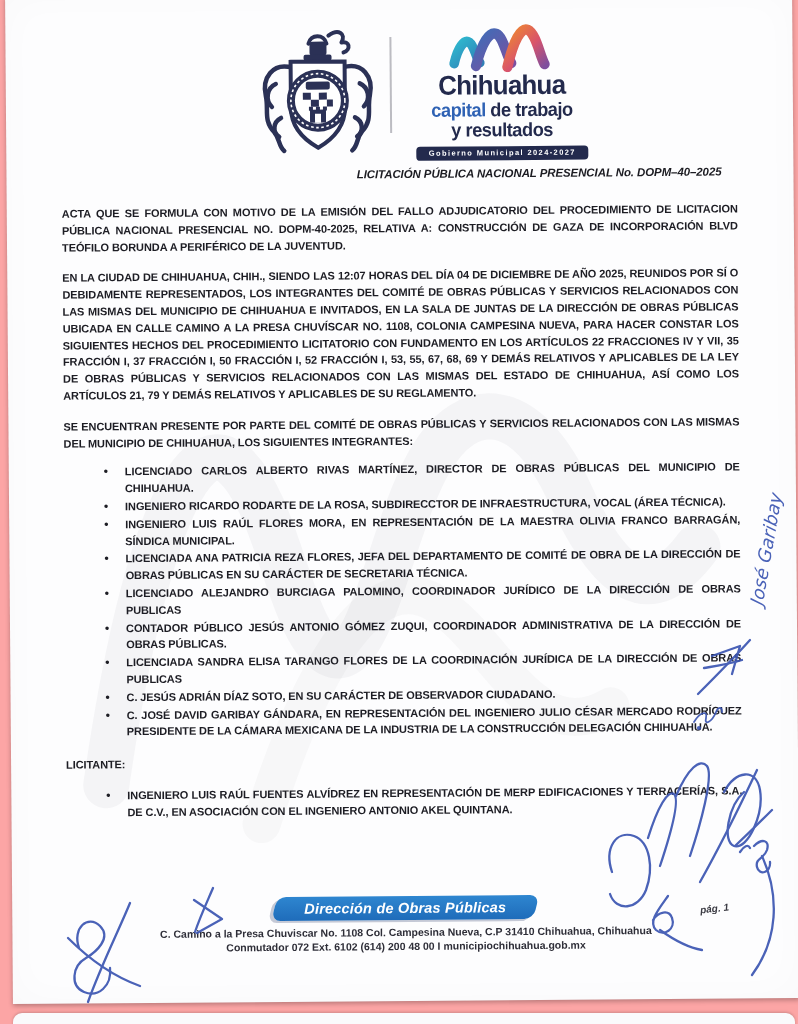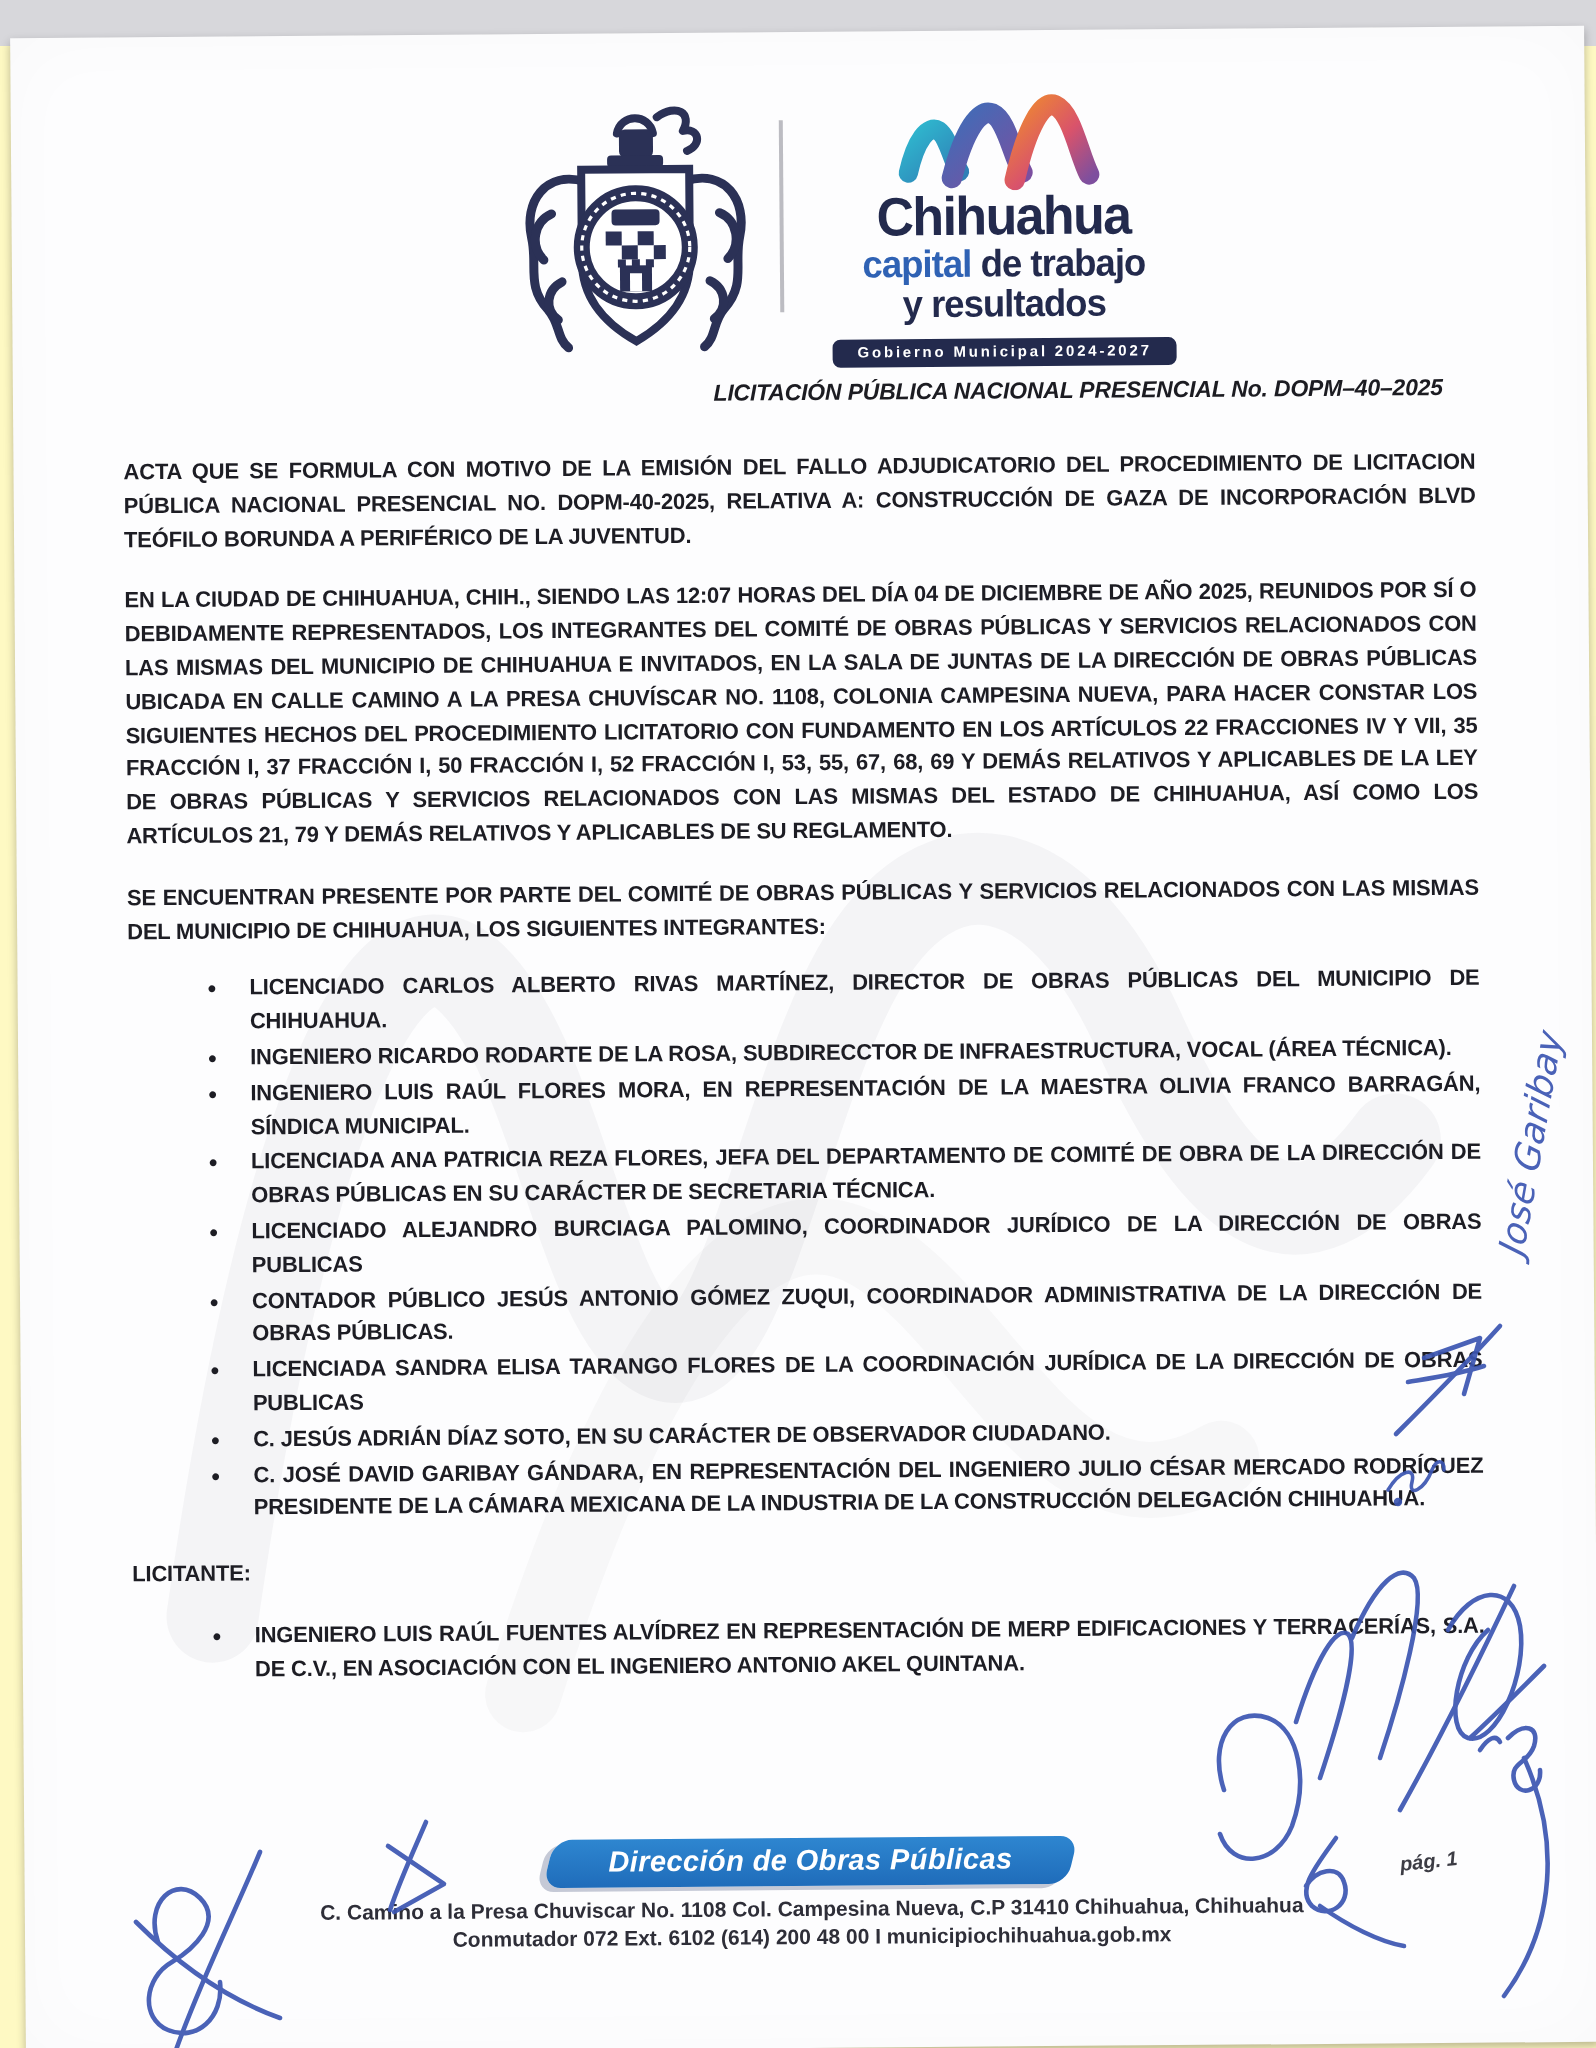--- a/index.html
+++ b/index.html
@@ -1,19 +1,19 @@
 <!DOCTYPE html>
 <html><head>
 <meta charset="utf-8">
 <style>
   * { margin:0; padding:0; box-sizing:border-box; }
   html,body { width:798px; height:1024px; }
   body { font-family:"Liberation Sans", sans-serif; background:#d7d7db; position:relative; overflow:hidden; }
 
-  .scan-bg { position:absolute; inset:0; background:#fef9c3;margin-top:23px; }
+  .scan-bg { position:absolute; inset:0; background:#fca5a5; }
 
   .page {
     position:absolute; left:9px; top:-7px; width:787px; height:1008px;
     background:#fdfdfe; transform:rotate(-0.45deg); transform-origin:center;
     box-shadow:0 2px 5px rgba(0,0,0,0.28), inset 0 0 40px rgba(0,0,0,0.02);
   }
   .next-page {
     position:absolute; left:13px; right:3px; top:1013px; height:22px;
     background:#fafafc; border-radius:9px 9px 0 0; box-shadow:0 -1px 3px rgba(0,0,0,0.18);
   }

